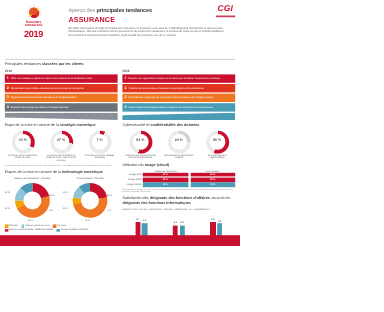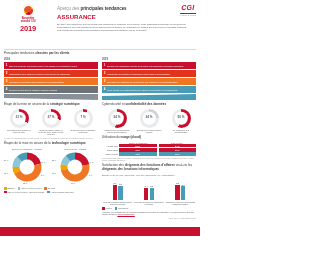--- a/index.html
+++ b/index.html
@@ -5,21 +5,21 @@
   * { box-sizing: border-box; margin:0; padding:0; }
   html,body { width:200px; height:260px; }
   body {
     font-family: "Liberation Sans", sans-serif;
     background:#ffffff;
     color:#3a3a3a;
     font-size:2.4px;
     line-height:1.25;
     -webkit-font-smoothing:none;
   }
-  .page { position:relative; width:200px; height:236px; background:#fff; overflow:hidden; }
+  .page { position:relative; width:200px; height:205px; background:#fff; overflow:hidden; }
 
   
   .header { position:relative; height:47px; padding:3px 4px 0 4px; display:flex; }
   .brandbox { width:48px; display:flex; flex-direction:column; align-items:center; padding-top:2px; }
   .globe { width:11px; height:11px; border-radius:50%; background:
       radial-gradient(circle at 40% 35%, #e8532f 0%, #e8532f 42%, transparent 43%),
       conic-gradient(#f0a500 0deg 70deg, #e0341c 70deg 150deg, #c8102e 150deg 220deg, #f0a500 220deg 300deg, #e0341c 300deg 360deg);
     border:0.5px solid #fff; box-shadow:0 0 0 0.4px #ddd; }
   .brandline1 { font-size:2.6px; font-weight:bold; color:#c8102e; letter-spacing:-0.05px; margin-top:1px; text-align:center; }
   .brandline2 { font-size:2.6px; font-weight:bold; color:#c8102e; letter-spacing:-0.05px; text-align:center; }

